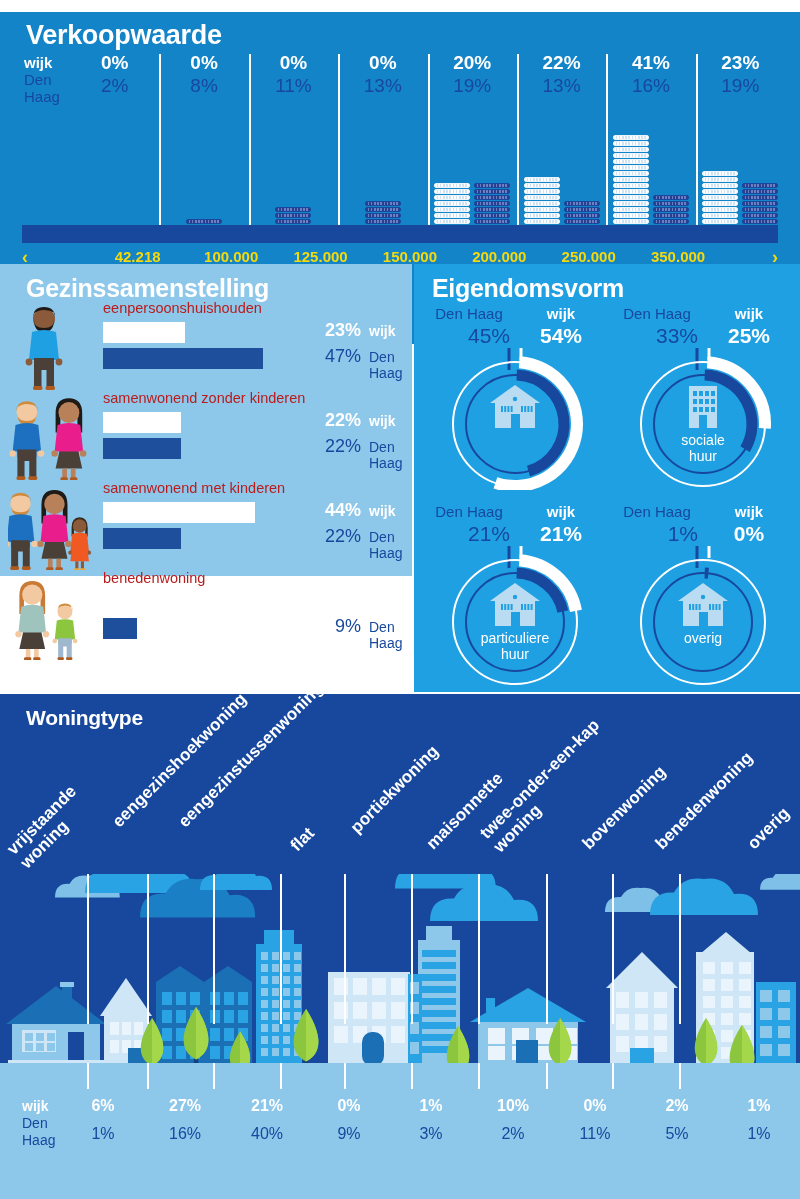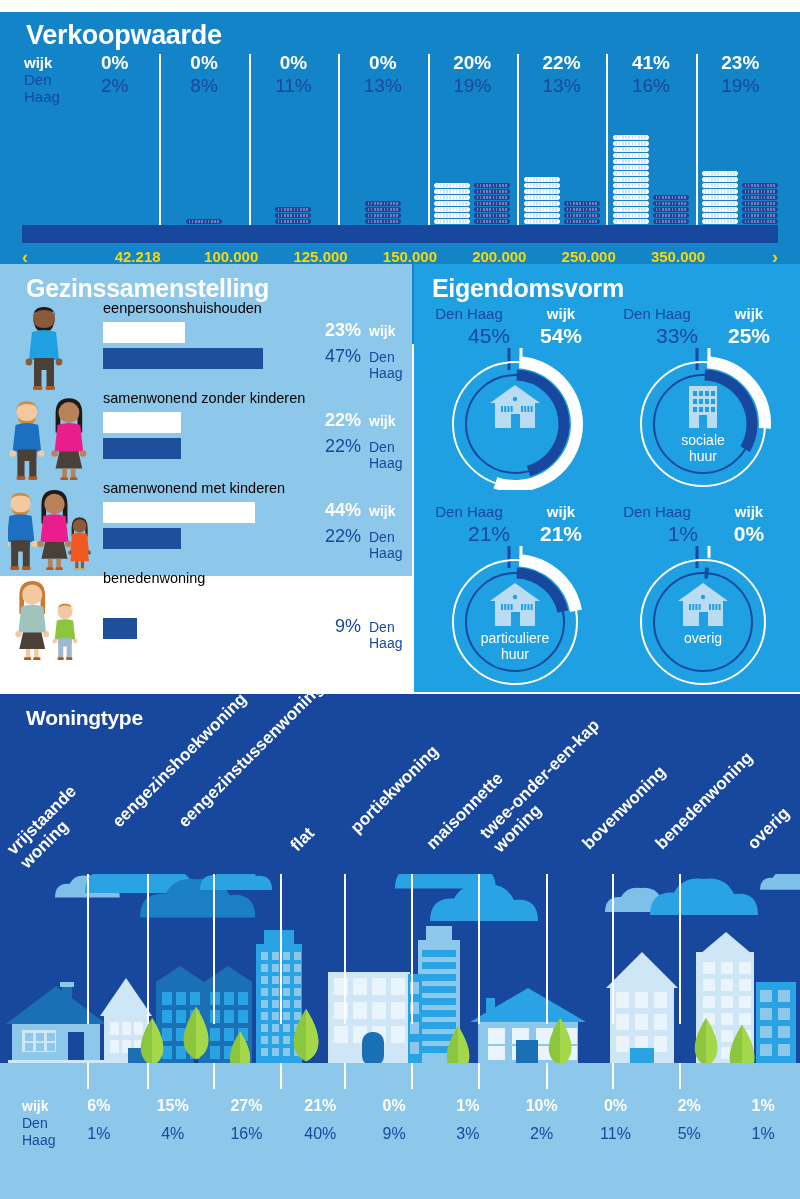--- a/index.html
+++ b/index.html
@@ -83,21 +83,21 @@
   
   #panel-gezin {
     position: absolute; left: 0; top: 264px; width: 412px; height: 312px;
     background: #8dc7ea;
   }
   #gezin-title { position: absolute; left: 26px; top: 10px; font-size: 25px; }
   .gezin-row { position: absolute; left: 8px; width: 400px; height: 90px; }
   .gezin-fig { position: absolute; left: 0; top: 0; width: 90px; height: 90px; }
   .gezin-body { position: absolute; left: 95px; top: 0; right: 0; height: 90px; }
   .gezin-cat {
-    position: absolute; left: 0; top: 0; color: #000000; font-size: 14.5px;
+    position: absolute; left: 0; top: 0; color: #b91c1c; font-size: 14.5px;
   }
   .barline { position: absolute; left: 0; height: 21px; width: 100%; }
   .barline.b1 { top: 22px; }
   .barline.b2 { top: 48px; }
   .bar-track { position: absolute; left: 0; top: 0; height: 21px; }
   .bar-wijk { background: #ffffff; }
   .bar-dh { background: #1d4f9c; }
   .bar-val {
     position: absolute; left: 212px; top: -2px; width: 46px;
     text-align: right; font-size: 18px;
@@ -1004,24 +1004,20 @@
       <div class="wt-rl-wijk">wijk</div>
       <div class="wt-rl-dh">Den</div>
       <div class="wt-rl-dh">Haag</div>
     </div>
     <div id="wt-cells">
         <div class="wt-cell">
           <div class="w">6%</div>
           <div class="d">1%</div>
         </div>
         <div class="wt-cell">
-          <div class="w">15%</div>
-          <div class="d">4%</div>
-        </div>
-        <div class="wt-cell">
           <div class="w">27%</div>
           <div class="d">16%</div>
         </div>
         <div class="wt-cell">
           <div class="w">21%</div>
           <div class="d">40%</div>
         </div>
         <div class="wt-cell">
           <div class="w">0%</div>
           <div class="d">9%</div>

